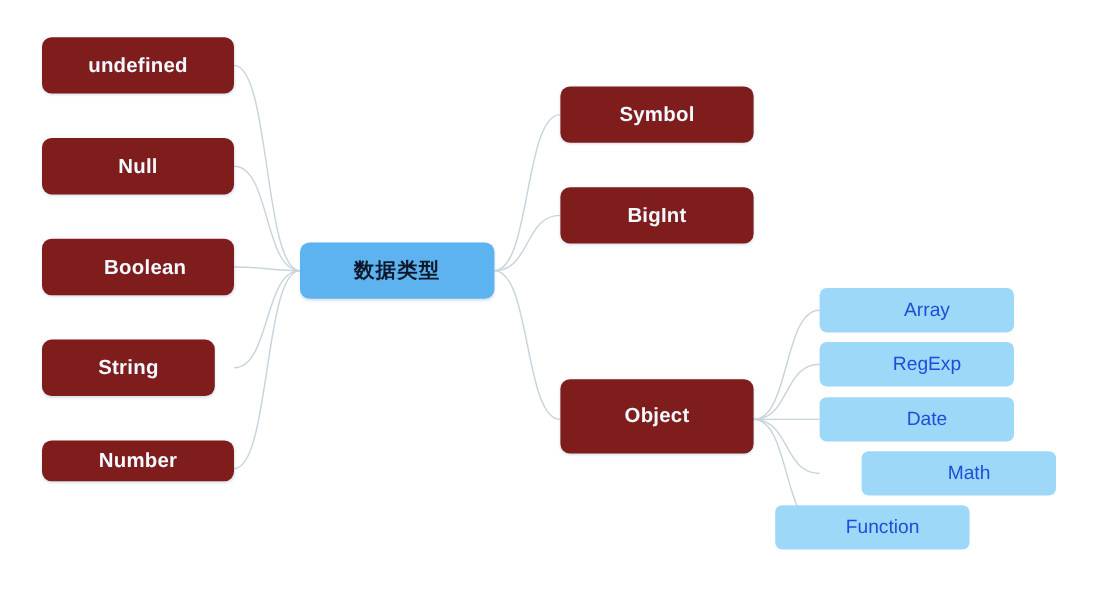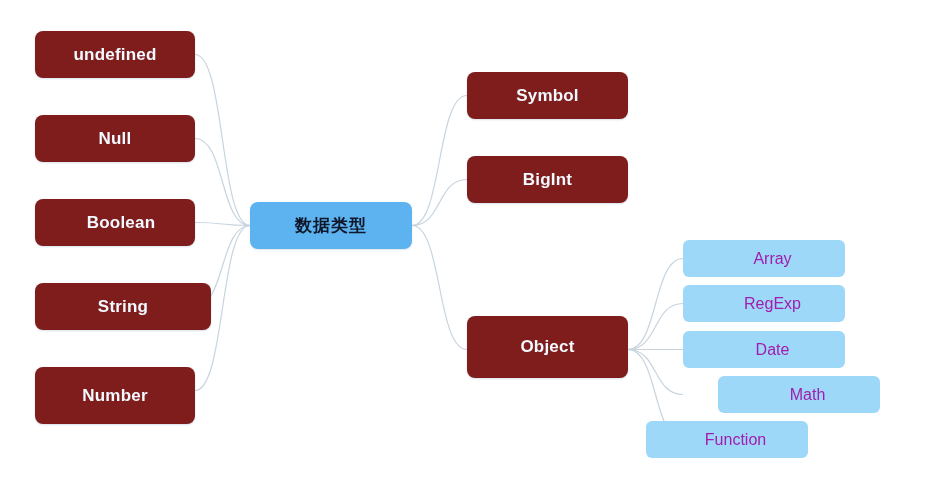--- a/index.html
+++ b/index.html
@@ -53,21 +53,21 @@
     color: #0f172a;
     border-radius: 8px;
     font-size: 17px;
     font-weight: bold;
     letter-spacing: 1px;
     box-shadow: 0 1px 2px rgba(40,90,140,0.15);
   }
   
   .node-leaf {
     background: #9ed8f8;
-    color: #a21caf;
+    color: #1d4ed8;
     border-radius: 6px;
     font-size: 16px;
     font-weight: normal;
     padding-left: 17px;
   }
   
   .watermark {
     position: absolute;
     right: 8px;
     bottom: 6px;
@@ -132,24 +132,24 @@
 
   <div class="node node-primary" style="left: 35px; top: 31px; width: 160px; height: 47px;">
     <span>undefined</span>
   </div>
   <div class="node node-primary" style="left: 35px; top: 115px; width: 160px; height: 47px;">
     <span>Null</span>
   </div>
   <div class="node node-primary" style="left: 35px; top: 199px; width: 160px; height: 47px; padding-left: 12px;">
     <span>Boolean</span>
   </div>
-  <div class="node node-primary" style="left: 35px; top: 283px; width: 176px; height: 47px;">
+  <div class="node node-primary" style="left: 35px; top: 283px; width: 144px; height: 47px;">
     <span>String</span>
   </div>
-  <div class="node node-primary" style="left: 35px; top: 367px; width: 160px; height: 57px;">
+  <div class="node node-primary" style="left: 35px; top: 367px; width: 160px; height: 34px;">
     <span>Number</span>
   </div>
 
   <div class="node node-primary" style="left: 467px; top: 72px; width: 161px; height: 47px;">
     <span>Symbol</span>
   </div>
   <div class="node node-primary" style="left: 467px; top: 156px; width: 161px; height: 47px;">
     <span>BigInt</span>
   </div>
   <div class="node node-primary" style="left: 467px; top: 316px; width: 161px; height: 62px;">

